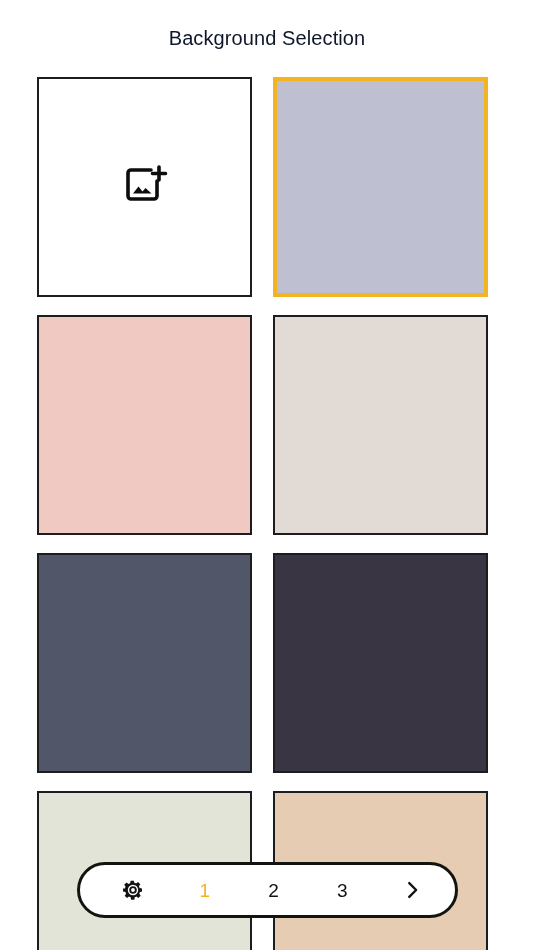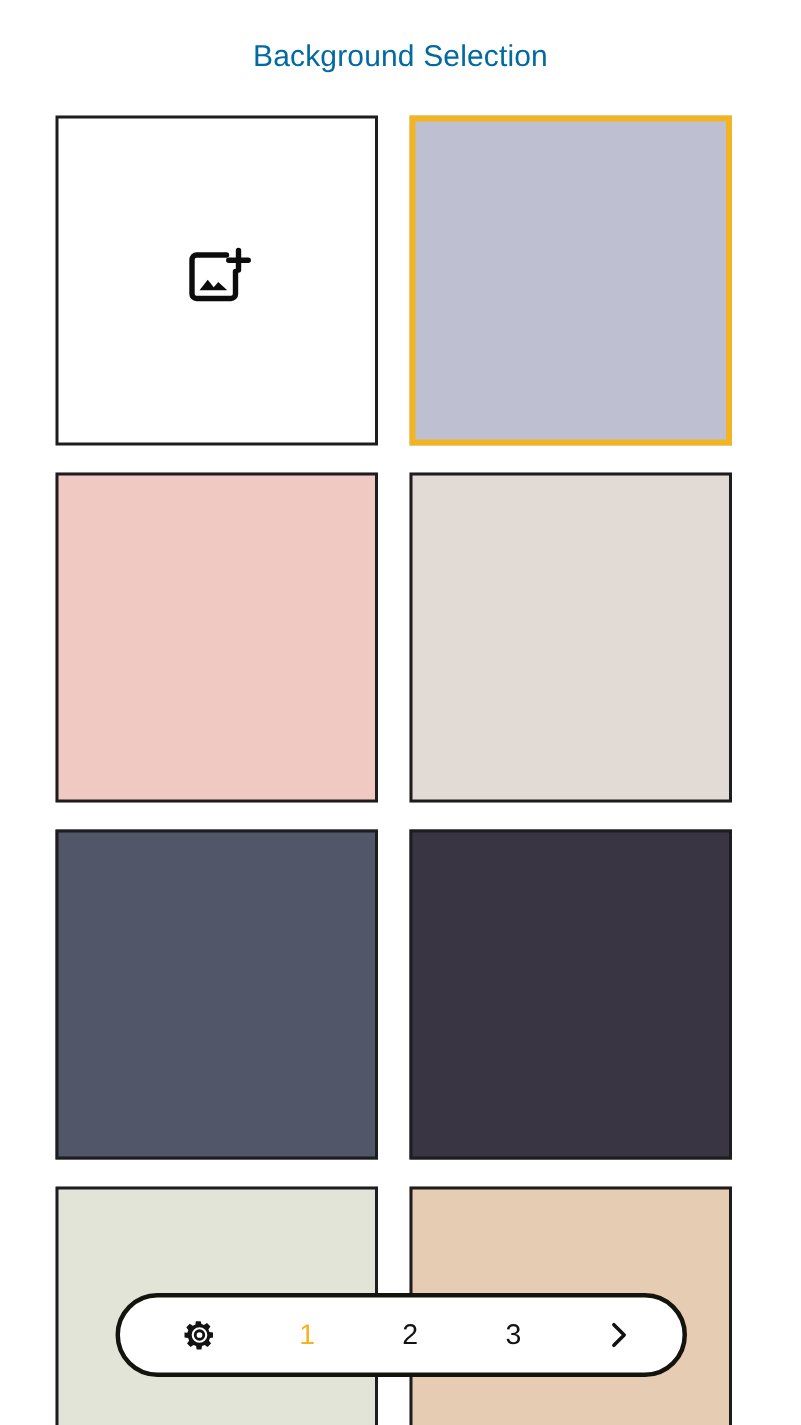--- a/index.html
+++ b/index.html
@@ -28,21 +28,21 @@
   
   #page-title {
     position: absolute;
     left: 0;
     top: 25px;
     width: 534px;
     text-align: center;
     font-size: 20px;
     line-height: 26px;
     font-weight: 400;
-    color: #0369a1;
+    color: #0f172a;
     letter-spacing: 0.1px;
   }
 
   
   #tile-grid {
     position: absolute;
     left: 37px;
     top: 77px;
     width: 460px;
     display: grid;

